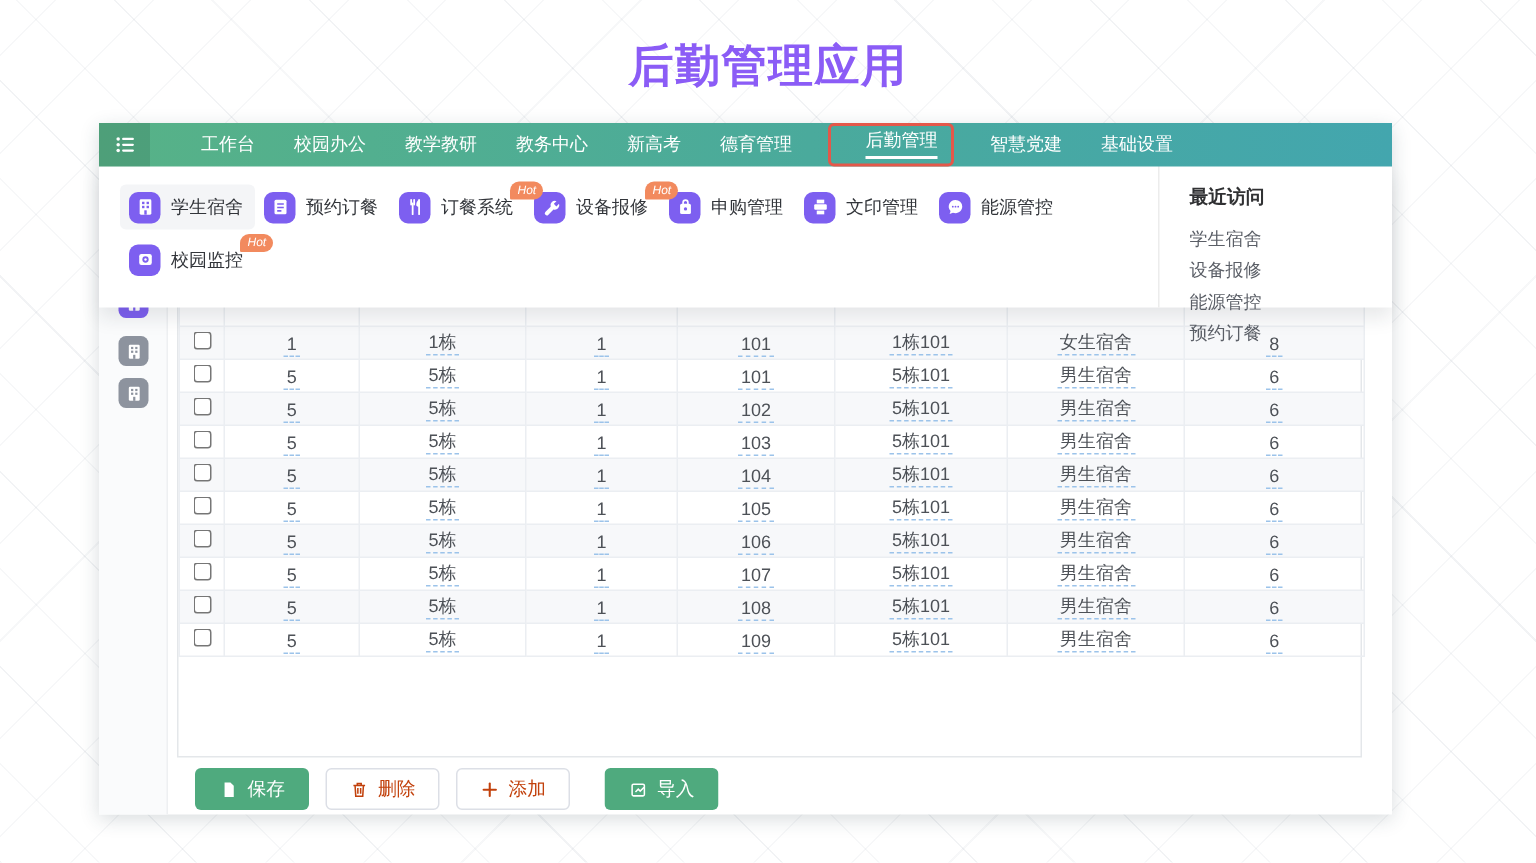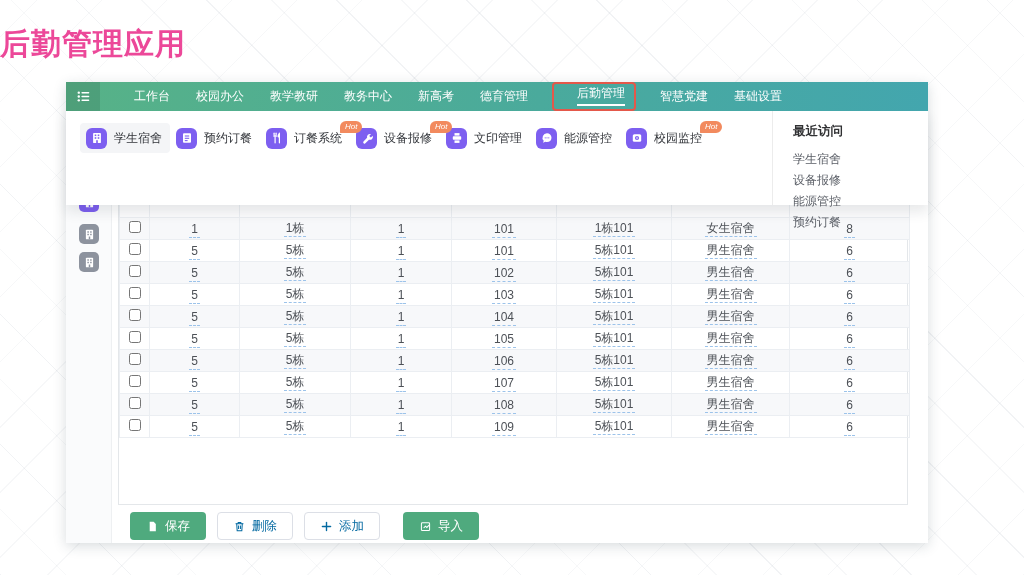--- a/index.html
+++ b/index.html
@@ -8,22 +8,22 @@
   body {
     background:
       repeating-linear-gradient(45deg, rgba(150,160,175,.08) 0 1px, transparent 1px 46px),
       repeating-linear-gradient(-45deg, rgba(150,160,175,.08) 0 1px, transparent 1px 46px),
       repeating-linear-gradient(45deg, rgba(150,160,175,.05) 0 1px, transparent 1px 92px),
       #ffffff;
   }
   .stage { position:relative; width:1024px; height:575px; }
 
   
-  .page-title { position:absolute; top:24px; left:0; width:100%; 
-    font-size:30px; font-weight:bold; color:#ec4899; letter-spacing:1px; }
+  .page-title { position:absolute; top:24px; left:0; width:100%; text-align:center;
+    font-size:30px; font-weight:bold; color:#8b5cf6; letter-spacing:1px; }
 
   
   .window { position:absolute; left:66px; top:82px; width:862px; height:461px;
     background:#fff; box-shadow:0 3px 12px rgba(40,60,70,.18); }
 
   
   .navbar { position:absolute; left:0; top:0; width:100%; height:29px;
     background:linear-gradient(90deg,#57b287 0%,#4aaa9c 55%,#43a6ae 100%);
     display:flex; align-items:stretch; z-index:40; }
   .nav-burger { width:34px; height:29px; background:rgba(0,0,0,.10);
@@ -68,21 +68,21 @@
   tbody tr:nth-child(odd) td { background:#f7f8fa; }
   .ev { border-bottom:1px dashed #9cc3ea; padding:0 2px 1px; cursor:pointer; }
   input[type=checkbox] { width:12px; height:12px; cursor:pointer; }
 
   
   .btn-bar { position:absolute; left:52px; top:430px; display:flex; gap:11px; z-index:10; }
   .btn { height:28px; padding:0 15px; border-radius:4px; font-size:12.5px;
     display:inline-flex; align-items:center; gap:6px; cursor:pointer;
     border:1px solid transparent; font-family:inherit; }
   .btn.primary { background:#4faa7e; color:#fff;margin-left:12px; }
-  .btn.default { background:#fff; border-color:#dcdfe6; color:#0369a1; }
+  .btn.default { background:#fff; border-color:#dcdfe6; color:#c2410c; }
 </style>
 </head>
 <body>
 
 <div class="stage">
   <div class="page-title">后勤管理应用</div>
 
   <div class="window">
 
     <div class="side-rail">
@@ -368,20 +368,30 @@
             <span class="app-ic" style="--bg: #7d5ff0;">
               <svg width="14" height="14" viewBox="0 0 14 14" style="color:#fff">
                 <path d="M11 3.1a3 3 0 0 0-3.9 3.7l-3.4 3.4a1.35 1.35 0 1 0 1.9 1.9l3.4-3.4A3 3 0 0 0 12.7 4.8L10.9 6.6 9.2 4.9z" fill="#fff"></path>
               </svg>
             </span>
             <span class="app-label">设备报修<span class="hot-badge">Hot</span></span>
           </div>
           <div class="app-item">
             <span class="app-ic" style="--bg: #7d5ff0;">
               <svg width="14" height="14" viewBox="0 0 14 14" style="color:#fff">
+                <rect x="3.4" y="4.9" width="7.2" height="6.8" rx="1.1" fill="#fff"></rect>
+                <path d="M5.4 5.2V4a1.6 1.6 0 0 1 3.2 0v1.2" fill="none" stroke="#fff" stroke-width="1.1"></path>
+                <circle cx="7" cy="8.3" r="1.1" style="fill:var(--bg)"></circle>
+              </svg>
+            </span>
+            <span class="app-label">申购管理</span>
+          </div>
+          <div class="app-item">
+            <span class="app-ic" style="--bg: #7d5ff0;">
+              <svg width="14" height="14" viewBox="0 0 14 14" style="color:#fff">
                 <rect x="4.5" y="2.1" width="5" height="2.5" fill="#fff"></rect>
                 <rect x="2.8" y="5.2" width="8.4" height="3.6" rx=".8" fill="#fff"></rect>
                 <rect x="4.5" y="9.4" width="5" height="2.5" fill="#fff"></rect>
               </svg>
             </span>
             <span class="app-label">文印管理</span>
           </div>
           <div class="app-item">
             <span class="app-ic" style="--bg: #7d5ff0;">
               <svg width="14" height="14" viewBox="0 0 14 14" style="color:#fff">

